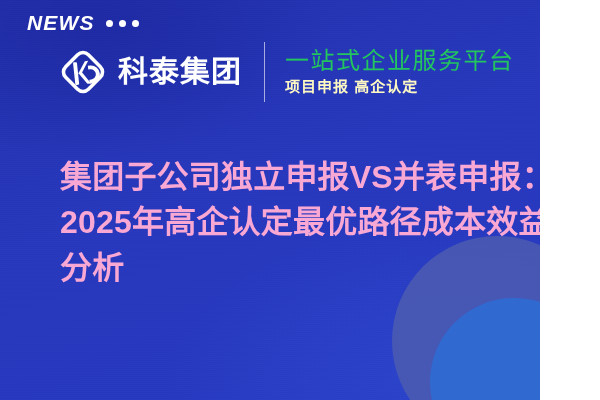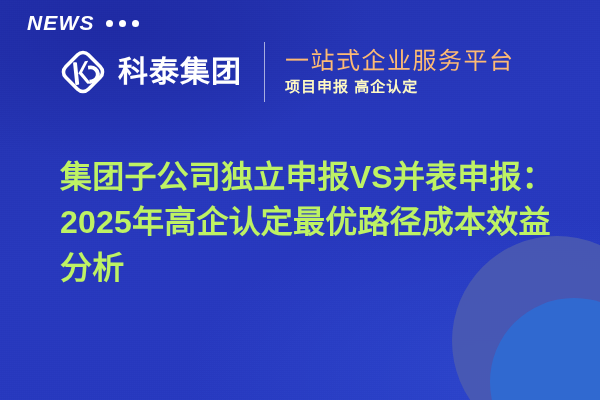--- a/index.html
+++ b/index.html
@@ -3,21 +3,21 @@
 <meta charset="utf-8">
 <title>News Banner</title>
 <style>
   html, body {
     margin: 0;
     padding: 0;
     background: #ffffff;
   }
   #banner {
     position: relative;
-    width: 600px;
+    width: 540px;
     height: 400px;
     overflow: hidden;
     font-family: "Liberation Sans", "DejaVu Sans", sans-serif;
     background: #2536bd;
   }
   
   .bg-base {
     position: absolute;
     inset: 0;
     background:
@@ -144,21 +144,21 @@
     background: rgba(255,255,255,.6);
     margin: 0 20px 0 22px;
     flex: 0 0 auto;
   }
   .tagline {
     display: flex;
     flex-direction: column;
     justify-content: center;
   }
   .tagline-main {
-    color: #fdba74;
+    color: #22c55e;
     font-size: 24px;
     font-weight: 400;
     letter-spacing: 1.5px;
     line-height: 1.18;
     white-space: nowrap;
   }
   .tagline-sub {
     color: #fef9c3;
     font-size: 15px;
     font-weight: 700;
@@ -168,21 +168,21 @@
     white-space: nowrap;
   }
 
   
   .headline {
     position: absolute;
     left: 60px;
     top: 155px;
     width: 500px;
     z-index: 4;
-    color: #bef264;
+    color: #f9a8d4;
     font-size: 32px;
     font-weight: 700;
     line-height: 1.42;
     letter-spacing: 0.2px;
     word-break: break-all;
   }
 </style>
 </head>
 <body>
 

